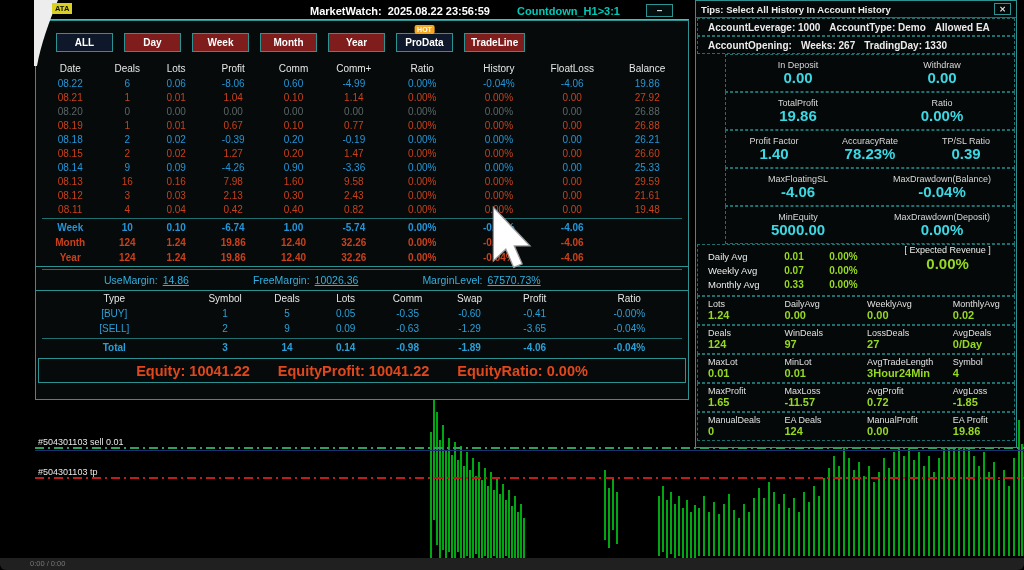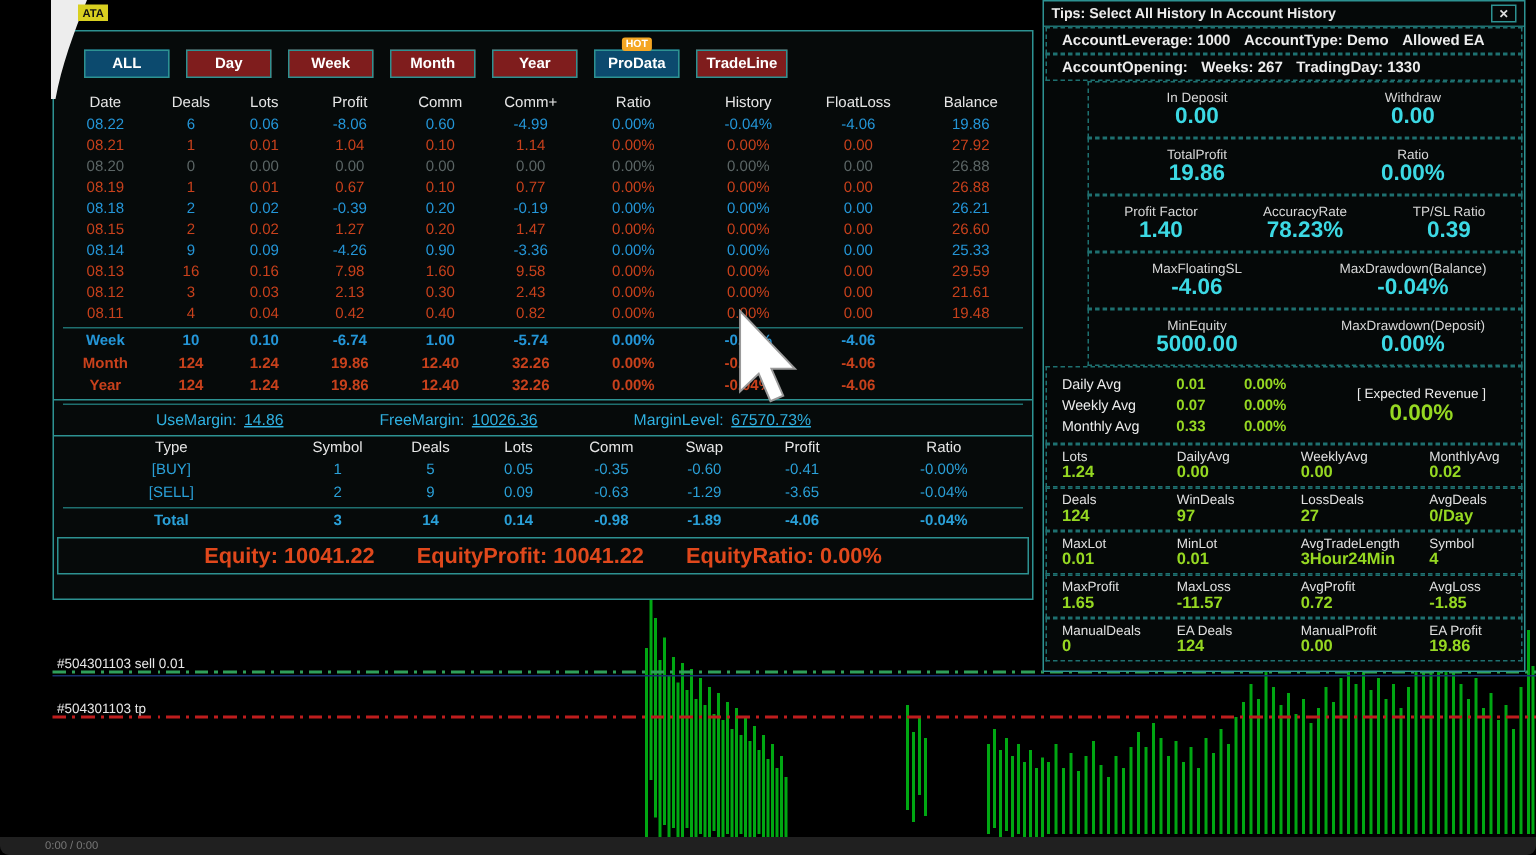--- a/index.html
+++ b/index.html
@@ -22,21 +22,21 @@
   .mw .dt { margin-left:6px; }
   .countdown { position:absolute; left:482px; top:3px; color:#00c9b7; }
   .min-btn { position:absolute; right:16px; top:2px; width:27px; height:13px; border:1px solid #2d9292;
     color:#ddd; font-size:10px; line-height:11px; text-align:center; background:#041010; }
 
   .lp { position:absolute; left:35px; top:20px; width:654px; height:380px; background:#060a0a;
     border:1px solid #2d9292; z-index:2; }
   .tabs { display:flex; gap:11px; margin:12px 0 0 20px; }
   .tab { min-width:57px; height:19px; padding:0 6px; border:1px solid #2d9292; background:#7f1d1d;
     color:#fff; font-size:10px; font-weight:bold; display:flex; align-items:center; justify-content:center; position:relative; }
-  .tab.active { background:#0c4a6e; }
+  .tab.active { background:#0f172a; }
   .hot { position:absolute; top:-9px; left:50%; transform:translateX(-50%); background:#f5a623; color:#fff;
     font-size:7px; font-weight:bold; line-height:9px; padding:0 3px; border-radius:2px; }
 
   .t1-row { display:grid; grid-template-columns:10.5% 7% 8% 9.5% 9% 9.5% 11.5% 12% 10.5% 12.5%;
     height:14px; align-items:center; font-size:10px; text-align:center; }
   .t1-head { margin-top:9px; color:#e6e6e6; height:15px; }
   .gain { color:#c8411c; } .loss { color:#2496d8; } .flat { color:#5c6666; }
   .srow { height:15px; font-weight:bold; }
   .sep  { border-top:1px solid #1e6f6f; margin:2px 6px 1px 6px; }
   .sep2 { border-top:1px solid #2d9292; margin:1px 0 0 0; }
@@ -65,21 +65,21 @@
   .rp-cyan { height:38px; display:grid; align-items:center; justify-items:center; padding:1px 0;margin-left:29px; }
   .rp-cyan .cell { text-align:center; }
   .rp-cyan .lab { color:#d8d8d8; font-size:9px; }
   .rp-cyan .val { color:#3cd9e4; font-size:15px; font-weight:bold; line-height:16px; }
   .rp-avg { height:52px; display:flex; }
   .avg-left { width:58%; display:flex; flex-direction:column; justify-content:center; }
   .avg-row { display:grid; grid-template-columns:44% 26% 30%; font-size:9.5px; height:14px;
     align-items:center; padding-left:10px; }
   .avg-row .lab { color:#ececec; }
   .avg-row .val, .avg-row .pct { color:#96d822; font-weight:bold; font-size:10px; }
-  .avg-right { width:42%; display:flex; flex-direction:column; align-items:center; justify-content:center; }
+  .avg-right { width:42%; display:flex; flex-direction:column; align-items:center; }
   .avg-right .lab { color:#ececec; font-size:9px; }
   .avg-right .val { color:#96d822; font-size:15px; font-weight:bold; }
   .rp-green { height:29px; display:grid; grid-template-columns:25% 27% 28% 20%; padding:2px 0 2px 10px; }
   .rp-green .lab { color:#e0e0e0; font-size:9px; }
   .rp-green .val { color:#96d822; font-size:11px; font-weight:bold; line-height:12px; }
 
   
   .curl { position:absolute; left:28px; top:0; z-index:5; }
   .ata-badge { position:absolute; left:52px; top:3px; z-index:6; background:#d9d020; color:#111;
     font-size:7.5px; font-weight:bold; padding:1px 3px; }
@@ -208,20 +208,27 @@
         <div class="bar" style="left: 1018px; top: 420px; height: 136px; background: rgb(0, 167, 18);"></div>
         <div class="bar" style="left: 1021px; top: 444px; height: 112px; background: rgb(0, 167, 18);"></div>
       </div>
     <div class="dashline line-sell"></div>
     <div class="dashline line-blue"></div>
     <div class="dashline line-tp"></div>
     <div class="line-label" style="left:38px; top:437px;">#504301103 sell 0.01</div>
     <div class="line-label" style="left:38px; top:467px;">#504301103 tp</div>
   </div>
 
+  <div class="lp-titlebar">
+    <span class="mw">
+      <span>MarketWatch:</span><span class="dt">2025.08.22 23:56:59</span>
+    </span>
+    <span class="countdown">Countdown_H1&gt;3:1</span>
+    <span class="min-btn">–</span>
+  </div>
 
   <div class="lp">
     <div class="tabs" id="tabs">
         <div class="tab active">ALL</div>
         <div class="tab">Day</div>
         <div class="tab">Week</div>
         <div class="tab">Month</div>
         <div class="tab">Year</div>
         <div class="tab active">ProData<div class="hot">HOT</div></div>
         <div class="tab">TradeLine</div>

